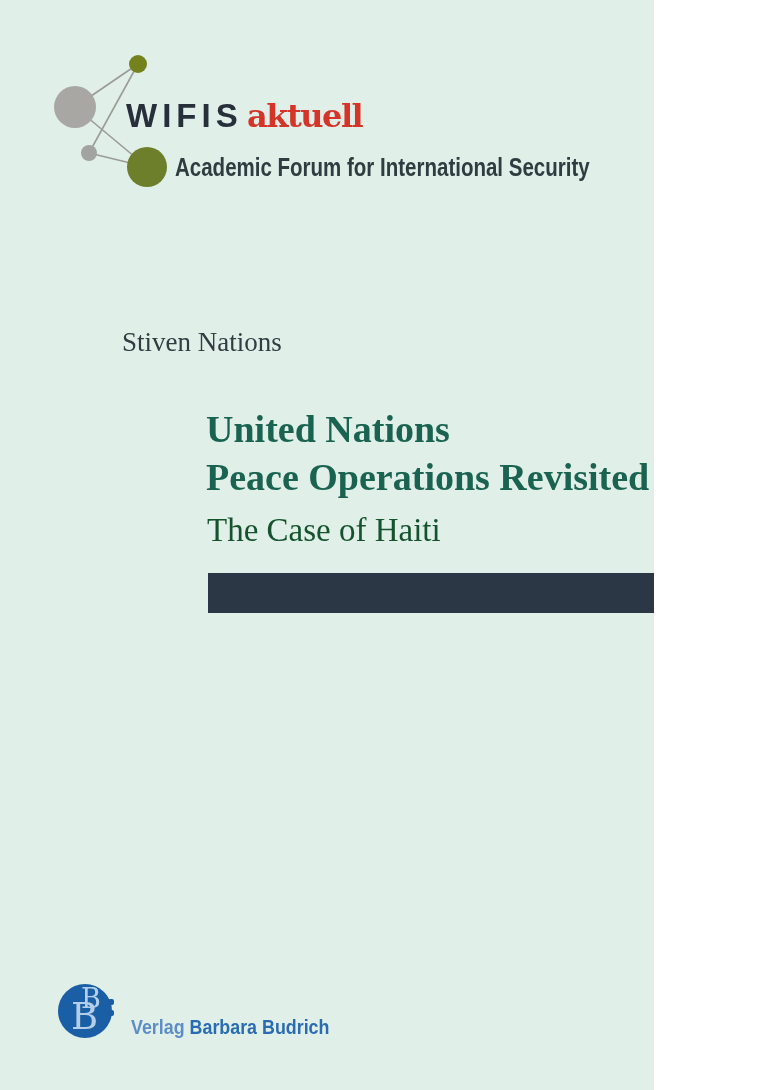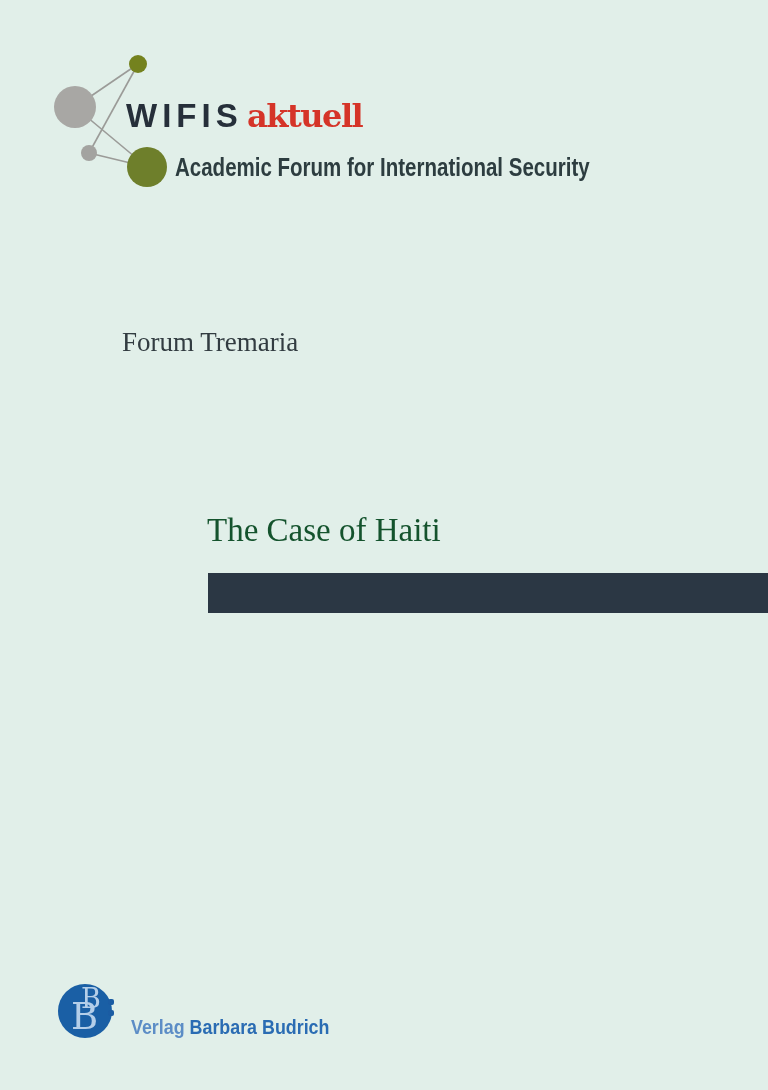--- a/index.html
+++ b/index.html
@@ -1,18 +1,18 @@
 <!DOCTYPE html>
 <html><head>
 <meta charset="utf-8">
 <style>
   html,body{margin:0;padding:0;}
   .cover{
     position:relative;
-    width:768px;height:1090px;
+    width:654px;height:1090px;
     background:#e1efe9;
     overflow:hidden;
     font-family:"Liberation Sans", sans-serif;
   }
   
   .network-svg{position:absolute;left:0;top:0;}
   .wifis-wordmark{
     position:absolute;left:126px;top:99px;
     white-space:nowrap;line-height:1;
   }
@@ -96,22 +96,26 @@
     <circle cx="147" cy="167" r="20" fill="#6e7f2b"></circle>
   </svg>
 
   <div class="wifis-wordmark">
     <span class="wifis-main">WIFIS</span>
     <span class="wifis-accent">aktuell</span>
   </div>
 
   <div class="wifis-subtitle">Academic Forum for International Security</div>
 
-  <div class="author">Forum Tremaria</div>
+  <div class="author">Stiven Nations</div>
 
+  <h1 class="book-title">
+    <span>United Nations</span><br>
+    <span>Peace Operations Revisited</span>
+  </h1>
 
   <div class="book-subtitle">The Case of Haiti</div>
 
   <div class="accent-bar"></div>
 
   <div class="pub-circle">
     <span class="pub-b top">B</span>
     <span class="pub-b bottom">B</span>
   </div>
   <span class="pub-colon-dot d1"></span>

